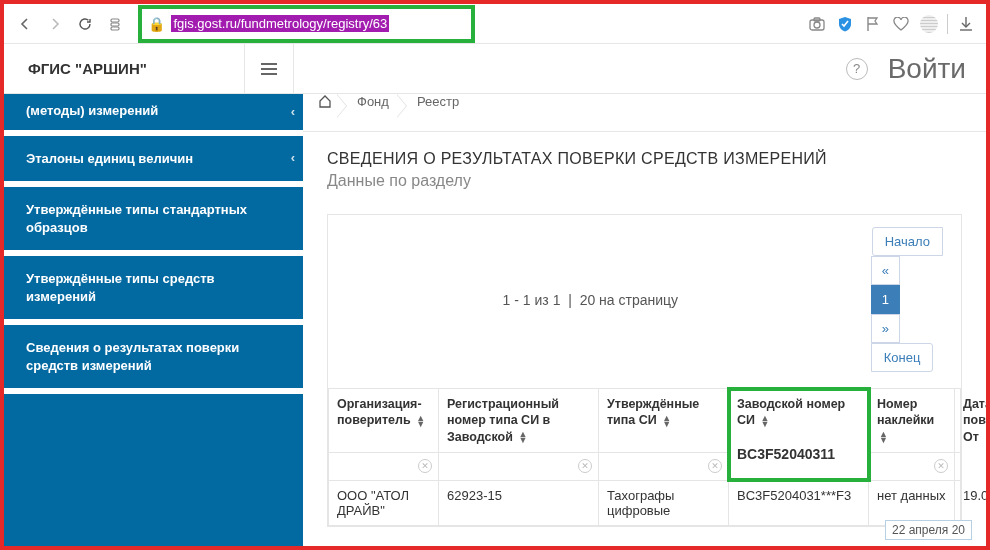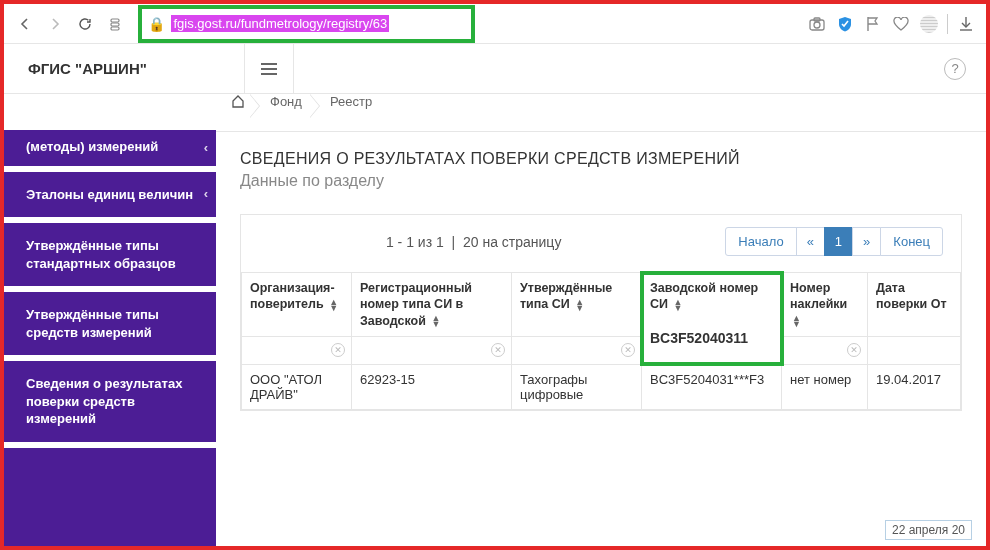--- a/index.html
+++ b/index.html
@@ -6,62 +6,62 @@
   body { font-family: Arial, Helvetica, sans-serif; font-size: 13px; color: #333; background: #fff; width: 990px; height: 550px; overflow: hidden; }
 
   .outer-border { border: 4px solid #e52828; width: 990px; height: 550px; position: relative; }
 
   
   .browser-bar { height: 40px; display: flex; align-items: center; padding: 0 10px; gap: 8px; border-bottom: 1px solid #e6e6e6; }
   .nav-btn { width: 22px; height: 22px; display: flex; align-items: center; justify-content: center; color: #555; cursor: pointer; }
   .nav-btn svg { display: block; }
   .url-wrap { flex: 1; display: flex; align-items: center; background: #fff; border: 4px solid #27b03b; height: 38px; padding: 0 6px; gap: 6px; margin-left: 4px; max-width: 340px; }
   .lock { color: #27b03b; font-size: 14px; }
-  .url-text { background: #d946ef; color: #fff; padding: 1px 2px; font-size: 13px; display: inline-block; }
+  .url-text { background: #a21caf; color: #fff; padding: 1px 2px; font-size: 13px; display: inline-block; }
   .spacer { flex: 1; }
   .chrome-right { display: flex; align-items: center; gap: 8px; color: #888; }
   .chrome-icon { width: 20px; height: 20px; display: flex; align-items: center; justify-content: center; }
   .shield { color: #2b91e3; }
   .globe { width: 18px; height: 18px; border-radius: 50%; background: repeating-linear-gradient(0deg,#ccc,#ccc 1px,#eee 1px,#eee 3px); }
   .vline { width: 1px; height: 20px; background: #ccc; }
 
   
   .app-header { display: flex; align-items: center; height: 50px; border-bottom: 1px solid #e6e6e6; }
   .brand { width: 240px; padding-left: 24px; font-weight: bold; font-size: 15px; color: #333; display: flex; align-items: center; height: 100%; }
   .hamburger-cell { width: 50px; display: flex; align-items: center; justify-content: center; border-left: 1px solid #e6e6e6; border-right: 1px solid #e6e6e6; height: 100%; }
   .hamburger div { width: 16px; height: 2px; background: #666; margin: 3px 0; }
   .header-right { flex: 1; display: flex; align-items: center; justify-content: flex-end; padding-right: 20px; gap: 20px; }
   .help-icon { width: 22px; height: 22px; border: 1px solid #bbb; border-radius: 50%; display: flex; align-items: center; justify-content: center; color: #888; font-size: 13px; }
   .login-link { font-size: 28px; color: #6a6a6a; font-weight: 300; }
 
   .app-body { display: flex; height: calc(100% - 90px); }
 
   
-  .sidebar { width: 212px; background: #4c1d95; color: #fff; overflow: hidden; margin-top: 36px; }
+  .sidebar { width: 299px; background: #0369a1; color: #fff; overflow: hidden; }
   .sb-item { padding: 14px 18px 14px 22px; border-bottom: 6px solid #fff; font-size: 13px; font-weight: bold; position: relative; line-height: 1.35; cursor: pointer; }
   .sb-item.first { padding-top: 8px; padding-bottom: 10px; }
   .sb-arrow { position: absolute; right: 8px; top: 50%; transform: translateY(-50%); color: rgba(255,255,255,0.8); font-size: 13px; }
 
   
   .main { flex: 1; display: flex; flex-direction: column; overflow: hidden; }
   .breadcrumb { display: flex; align-items: flex-start; height: 38px; padding-left: 12px; border-bottom: 1px solid #e6e6e6; font-size: 13px; color: #666; }
   .bc-home { color:#555; width:20px; text-align:center; }
   .bc-sep { position: relative; display:inline-block; margin:0 4px 0 2px; }
   .bc-sep::before { content:""; display:block; width:0; height:0; border-top:12px solid transparent; border-bottom:12px solid transparent; border-left:10px solid #e0e0e0; }
   .bc-sep::after { content:""; position:absolute; left:0; top:1px; width:0; height:0; border-top:11px solid transparent; border-bottom:11px solid transparent; border-left:9px solid #fff; }
   .bc-item { padding: 0 6px; }
 
   .content { padding: 18px 24px; flex:1; overflow:hidden; }
   .page-title { font-size: 16px; letter-spacing: .3px; color: #333; margin-bottom: 4px; }
   .page-sub { font-size: 16px; color: #888; margin-bottom: 24px; }
 
   .table-wrap { border: 1px solid #e5e5e5; }
   .pager-row { display:flex; align-items:center; justify-content: space-between; padding: 12px 18px 16px; gap: 37px; }
   .pager-left { flex:1; text-align:center; color:#555; font-size:14px; }
-  .pager-ctrl { display:flex; align-items:flex-start; }
+  .pager-ctrl { display:flex; align-items:flex-start;flex-direction:column; }
   .pg-btn { border:1px solid #ccd6e6; color:#3b7eb8; padding:6px 12px; font-size:13px; background:#fff; margin-left:-1px; cursor:pointer; }
   .pg-btn.first-b { border-radius:3px 0 0 3px; margin-left:0; }
   .pg-btn.last-b { border-radius:0 3px 3px 0; }
   .pg-btn.cur { background:#3b7eb8; color:#fff; border-color:#3b7eb8; }
   .pg-btn.narrow { padding:6px 10px; }
 
   
   table.grid { width: 100%; border-collapse: collapse; table-layout: fixed; }
   .grid th, .grid td { border: 1px solid #e5e5e5; padding: 7px 8px; text-align:left; vertical-align: top; }
   .grid th { font-size: 12.5px; font-weight: bold; line-height:1.3; }
@@ -151,20 +151,21 @@
     <div class="brand">ФГИС "АРШИН"</div>
     <div class="hamburger-cell">
         <div class="hamburger">
           <div></div>
           <div></div>
           <div></div>
         </div>
       </div>
     <div class="header-right">
       <div class="help-icon">?</div>
+      <div class="login-link">Войти</div>
     </div>
   </div>
 
   <div class="app-body">
 
     <div class="sidebar">
       <div class="sb-item first"><span>(методы) измерений</span><span class="sb-arrow">‹</span></div>
       <div class="sb-item"><span>Эталоны единиц величин</span><span class="sb-arrow">‹</span></div>
       <div class="sb-item"><span>Утверждённые типы стандартных образцов</span></div>
       <div class="sb-item"><span>Утверждённые типы средств измерений</span></div>
@@ -226,21 +227,21 @@
               <td class="flt-cell"><input class="flt-in" style=""><span class="clear-x">✕</span></td>
               <td class="flt-cell"><input class="flt-in" style=""><span class="clear-x">✕</span></td>
               <td class="flt-cell"><input class="flt-in" style=""><span class="clear-x">✕</span></td>
               <td class="flt-cell"><input class="flt-in" style=""></td>
             </tr>
             <tr>
               <td>ООО "АТОЛ ДРАЙВ"</td>
               <td>62923-15</td>
               <td>Тахографы цифровые</td>
               <td>BC3F5204031***F3</td>
-              <td>нет номер</td>
+              <td>нет данных</td>
               <td>19.04.2017</td>
             </tr>
           </tbody>
             </table>
         </div>
       </div>
     </div>
   </div>
 
   <div class="footer-date">22 апреля 20</div>

